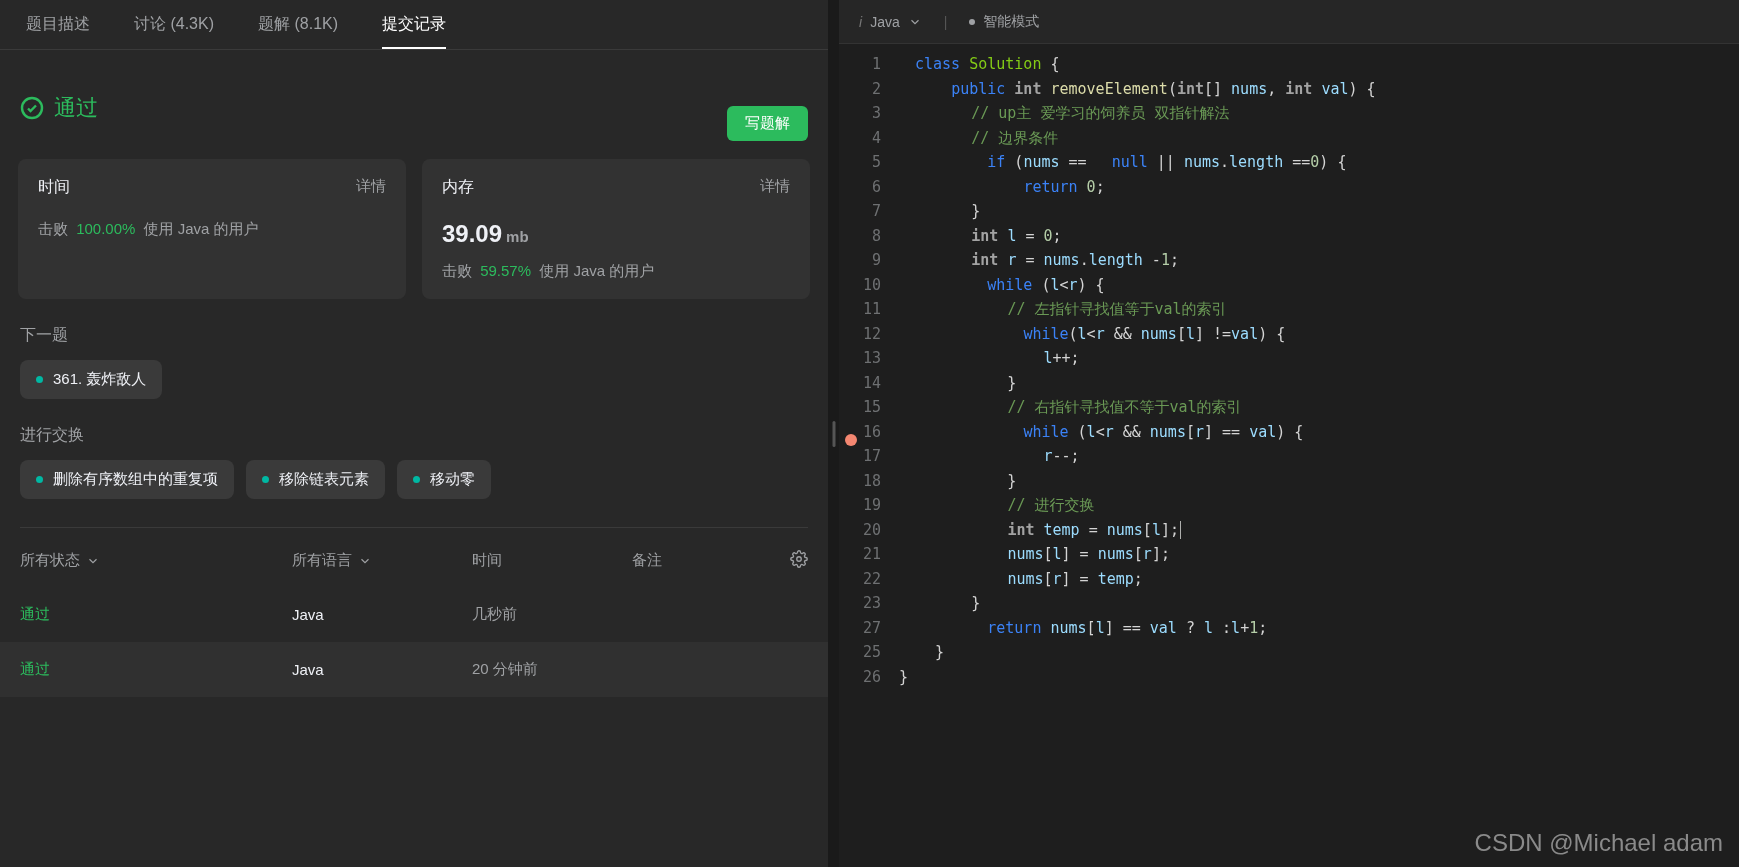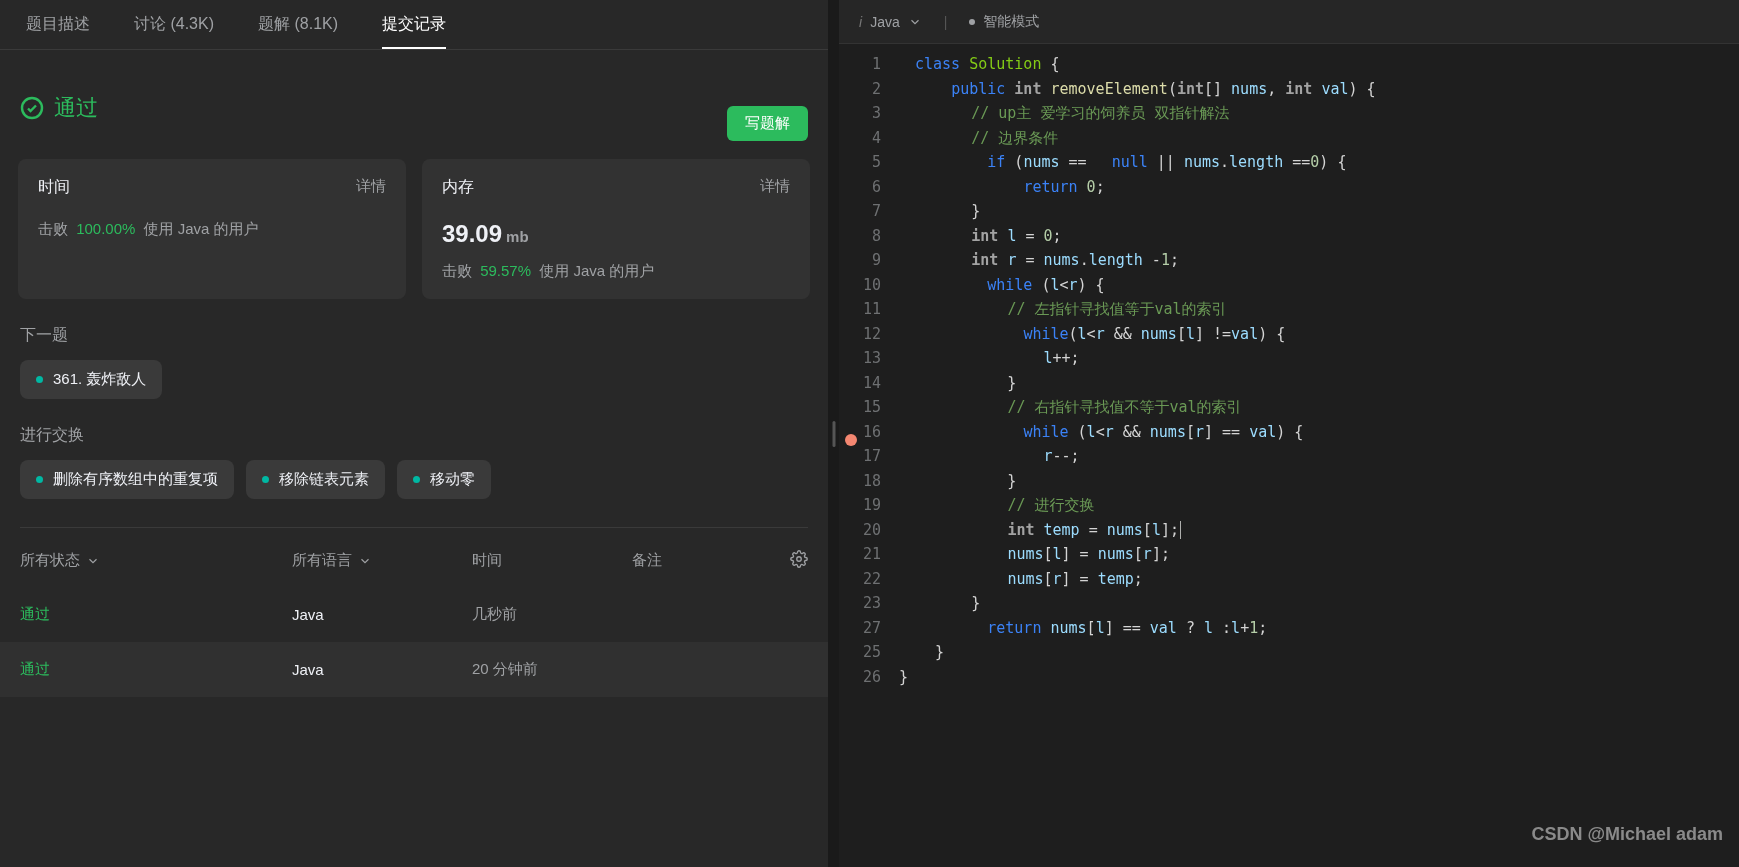--- a/index.html
+++ b/index.html
@@ -229,26 +229,25 @@
     .id { color: #9cdcfe; }
     .cursor {
       display: inline-block;
       width: 1.5px; height: 18px;
       background: #aeafad;
       vertical-align: middle;
       margin-left: 1px;
     }
     .watermark {
       position: absolute;
-      bottom: 22px;
+      bottom: 10px;
       right: 16px;
       color: #8a8a8a;
-      font-size: 18px;
+      font-size: 24px;
       font-family: sans-serif;
-      font-weight: bold;
     }
     .splitter {
       width: 10px;
       background: #1a1a1a;
       position: relative;
       cursor: col-resize;
     }
     .splitter::after {
       content: "";
       position: absolute;

